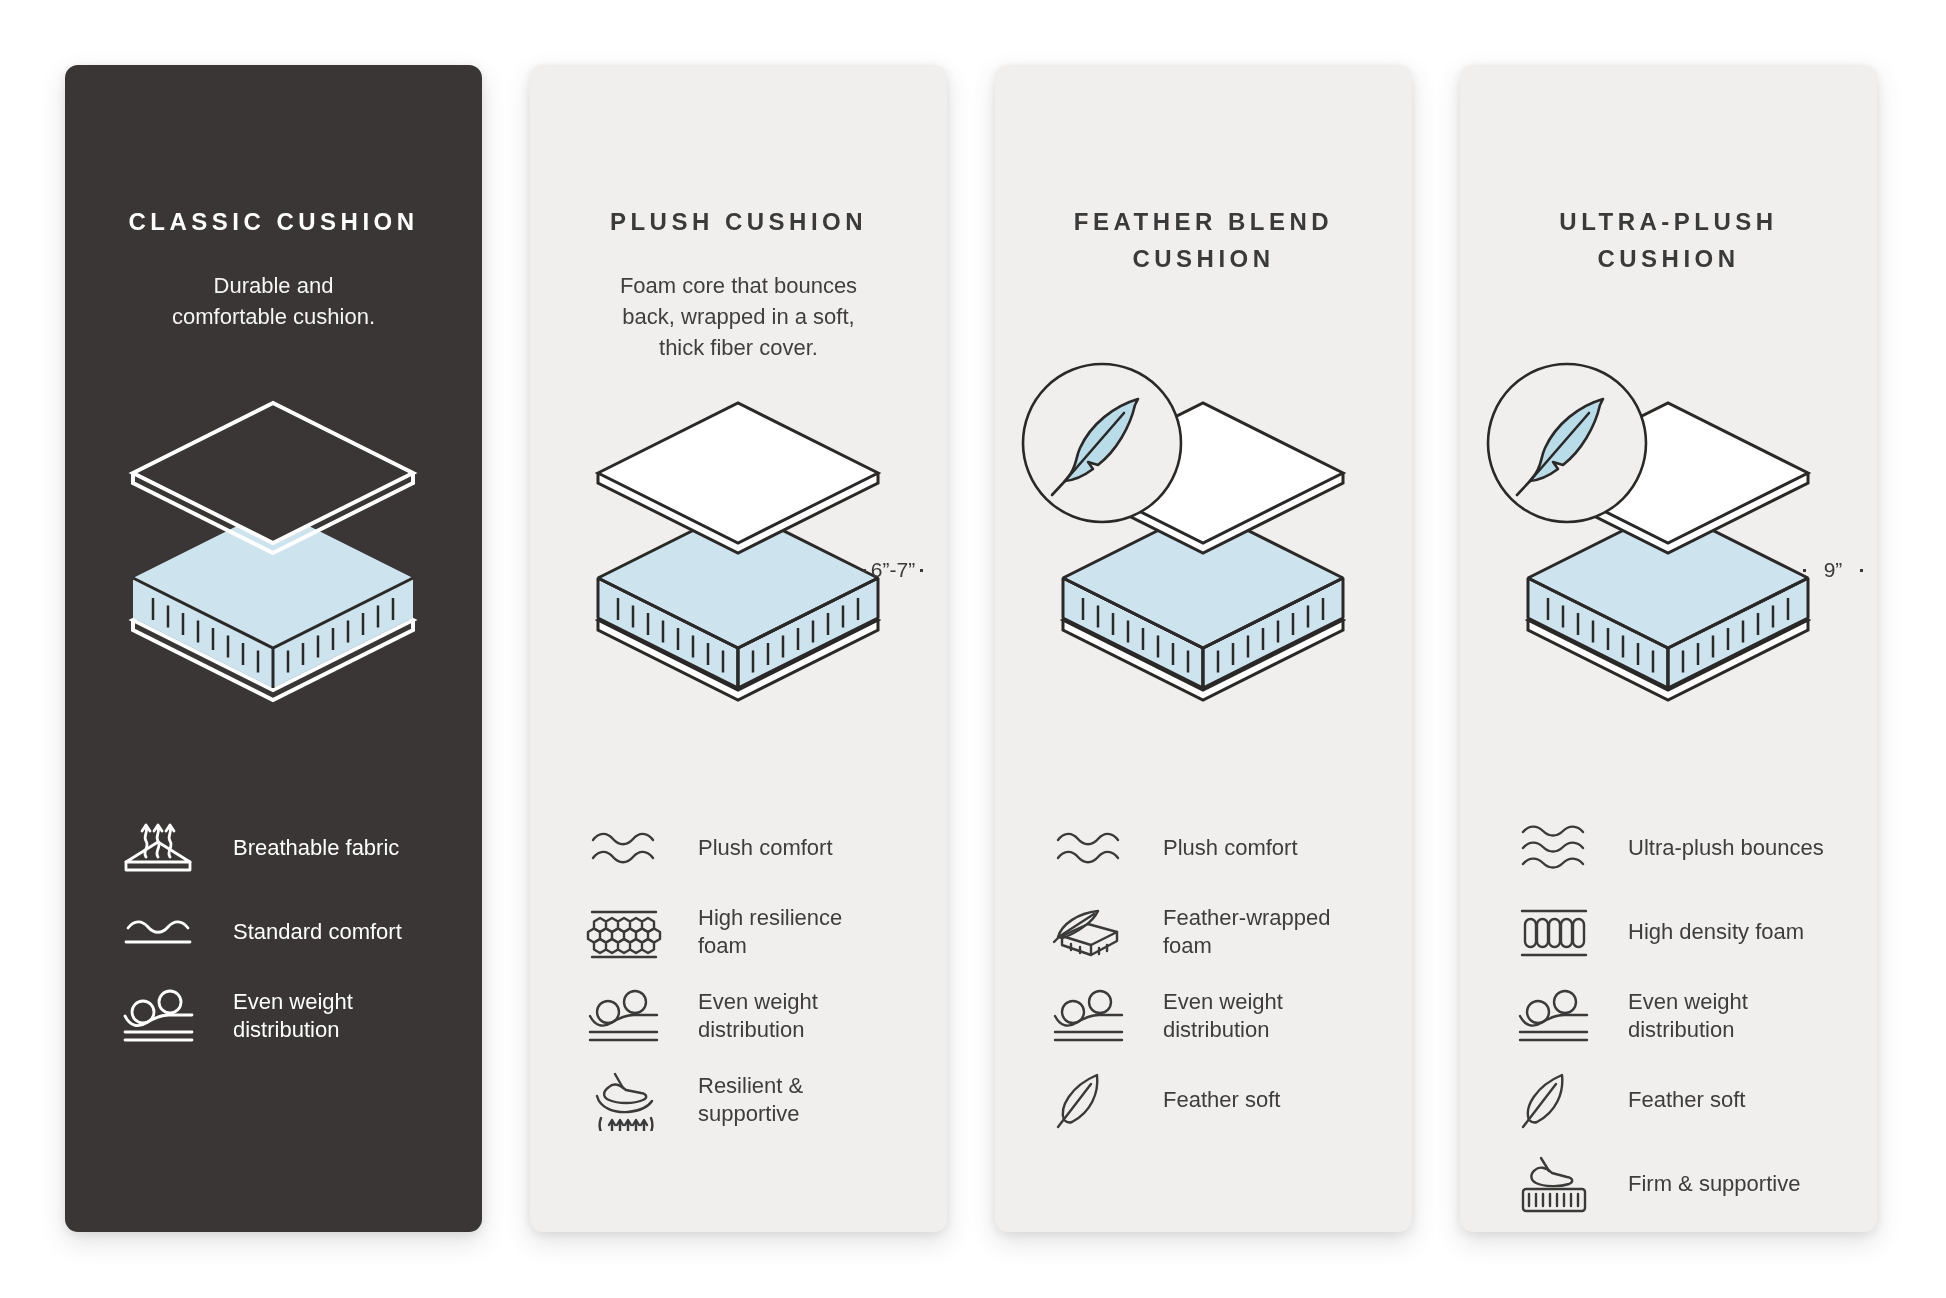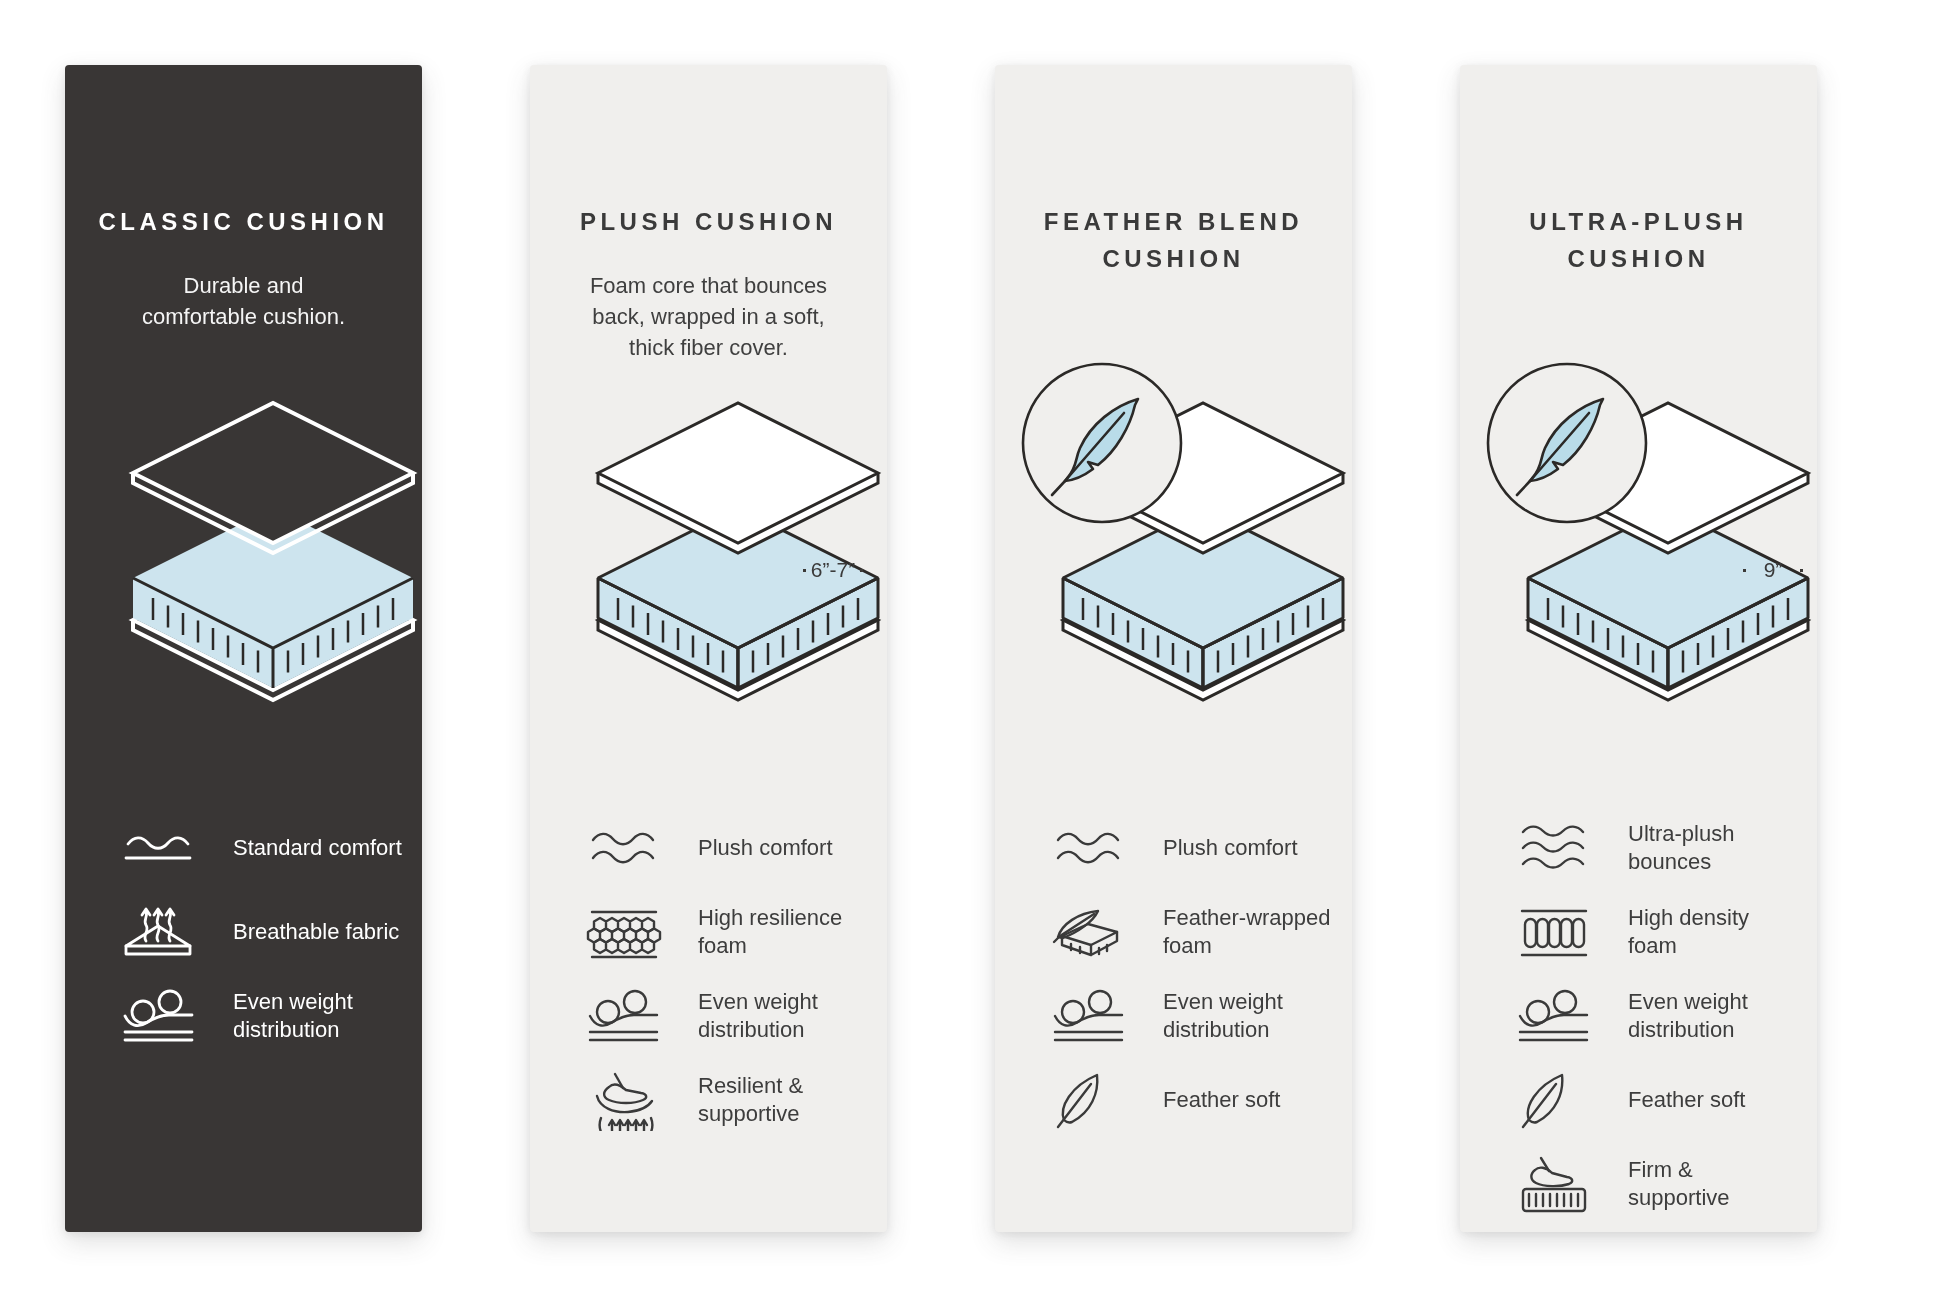--- a/index.html
+++ b/index.html
@@ -1,19 +1,19 @@
 <!DOCTYPE html>
 <html><head>
 <meta charset="utf-8">
 <style>
   html,body{margin:0;padding:0;background:#ffffff;}
   body{width:1946px;height:1298px;overflow:hidden;font-family:"Liberation Sans","DejaVu Sans",sans-serif;}
   .page{position:relative;width:1946px;height:1298px;background:#ffffff;}
 
-  .panel{position:absolute;top:65px;width:357px;height:1167px;border-radius:4px;
+  .panel{position:absolute;top:65px;width:417px;height:1167px;border-radius:13px;
          box-shadow:0 10px 26px rgba(70,70,70,.16),0 2px 8px rgba(70,70,70,.10);}
   .panel.p0{left:65px;}  .panel.p1{left:530px;}
   .panel.p2{left:995px;} .panel.p3{left:1460px;}
   .panel.dark{background:#393635;}
   .panel.light{background:#f0efed;}
 
   .title{position:absolute;top:138px;left:10px;right:10px;margin:0;text-align:center;
          font-size:24px;font-weight:700;letter-spacing:4.5px;line-height:37px;white-space:pre-line;}
   .dark .title{color:#ffffff;} .light .title{color:#3a3a3a;}
 
@@ -175,32 +175,32 @@
     <g class="sheet">
       <path class="sheet-side" d="M10,75 L10,85 L150,155 L290,85 L290,75"></path>
       <path class="sheet-face" d="M10,75 L150,5 L290,75 L150,145 Z"></path>
     </g>
   </svg>
 </div>
     <ul class="features">
         <li class="feature">
           <span class="f-icon">
             <svg viewBox="0 0 76 62">
+              <use href="#sym-breathable-fabric-icon"></use>
+            </svg>
+          </span>
+          <span class="f-label">Breathable fabric</span>
+        </li>
+        <li class="feature">
+          <span class="f-icon">
+            <svg viewBox="0 0 76 62">
               <use href="#sym-wave-icon"></use>
             </svg>
           </span>
           <span class="f-label">Standard comfort</span>
-        </li>
-        <li class="feature">
-          <span class="f-icon">
-            <svg viewBox="0 0 76 62">
-              <use href="#sym-breathable-fabric-icon"></use>
-            </svg>
-          </span>
-          <span class="f-label">Breathable fabric</span>
         </li>
         <li class="feature">
           <span class="f-icon">
             <svg viewBox="0 0 76 62">
               <use href="#sym-weight-distribution-icon"></use>
             </svg>
           </span>
           <span class="f-label">Even weight
 distribution</span>
         </li>

